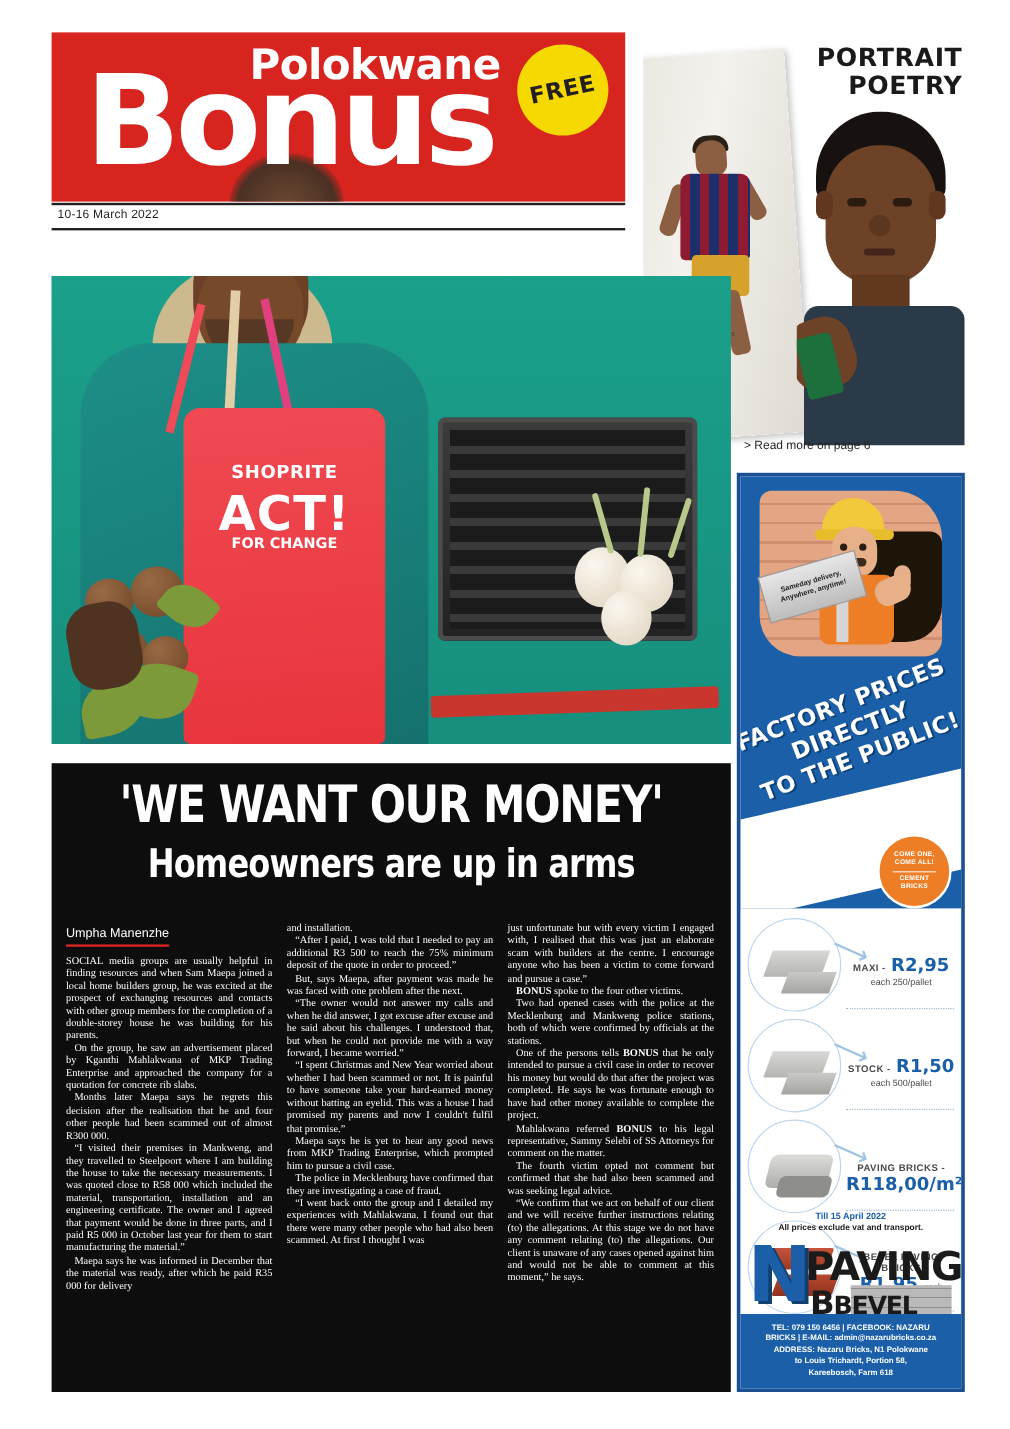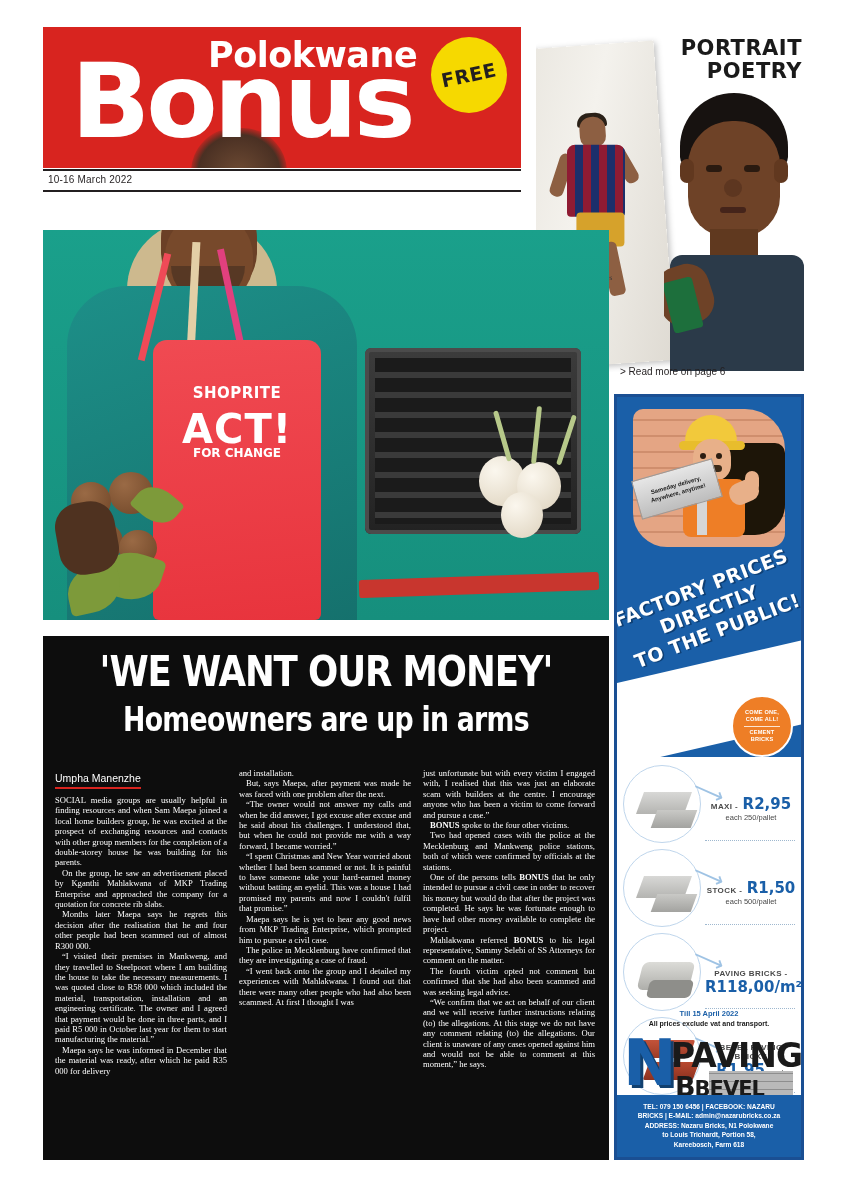--- a/index.html
+++ b/index.html
@@ -421,20 +421,21 @@
             <p class="first">SOCIAL media groups are usually helpful in finding resources and when Sam Maepa joined a local home builders group, he was excited at the prospect of exchanging resources and contacts with other group members for the completion of a double-storey house he was building for his parents.</p>
             <p class="">On the group, he saw an advertisement placed by Kganthi Mahlakwana of MKP Trading Enterprise and approached the company for a quotation for concrete rib slabs.</p>
             <p class="">Months later Maepa says he regrets this decision after the realisation that he and four other people had been scammed out of almost R300 000.</p>
             <p class="">“I visited their premises in Mankweng, and they travelled to Steelpoort where I am building the house to take the necessary measurements. I was quoted close to R58 000 which included the material, transportation, installation and an engineering certificate. The owner and I agreed that payment would be done in three parts, and I paid R5 000 in October last year for them to start manufacturing the material.”</p>
             <p class="">Maepa says he was informed in December that the material was ready, after which he paid R35 000 for delivery</p>
           </div>
       </div>
       <div class="col">
         <div>
             <p class="first">and installation.</p>
+            <p class="">“After I paid, I was told that I needed to pay an additional R3 500 to reach the 75% minimum deposit of the quote in order to proceed.”</p>
             <p class="">But, says Maepa, after payment was made he was faced with one problem after the next.</p>
             <p class="">“The owner would not answer my calls and when he did answer, I got excuse after excuse and he said about his challenges. I understood that, but when he could not provide me with a way forward, I became worried.”</p>
             <p class="">“I spent Christmas and New Year worried about whether I had been scammed or not. It is painful to have someone take your hard-earned money without batting an eyelid. This was a house I had promised my parents and now I couldn't fulfil that promise.”</p>
             <p class="">Maepa says he is yet to hear any good news from MKP Trading Enterprise, which prompted him to pursue a civil case.</p>
             <p class="">The police in Mecklenburg have confirmed that they are investigating a case of fraud.</p>
             <p class="">“I went back onto the group and I detailed my experiences with Mahlakwana. I found out that there were many other people who had also been scammed. At first I thought I was</p>
           </div>
       </div>
       <div class="col">
         <div>

